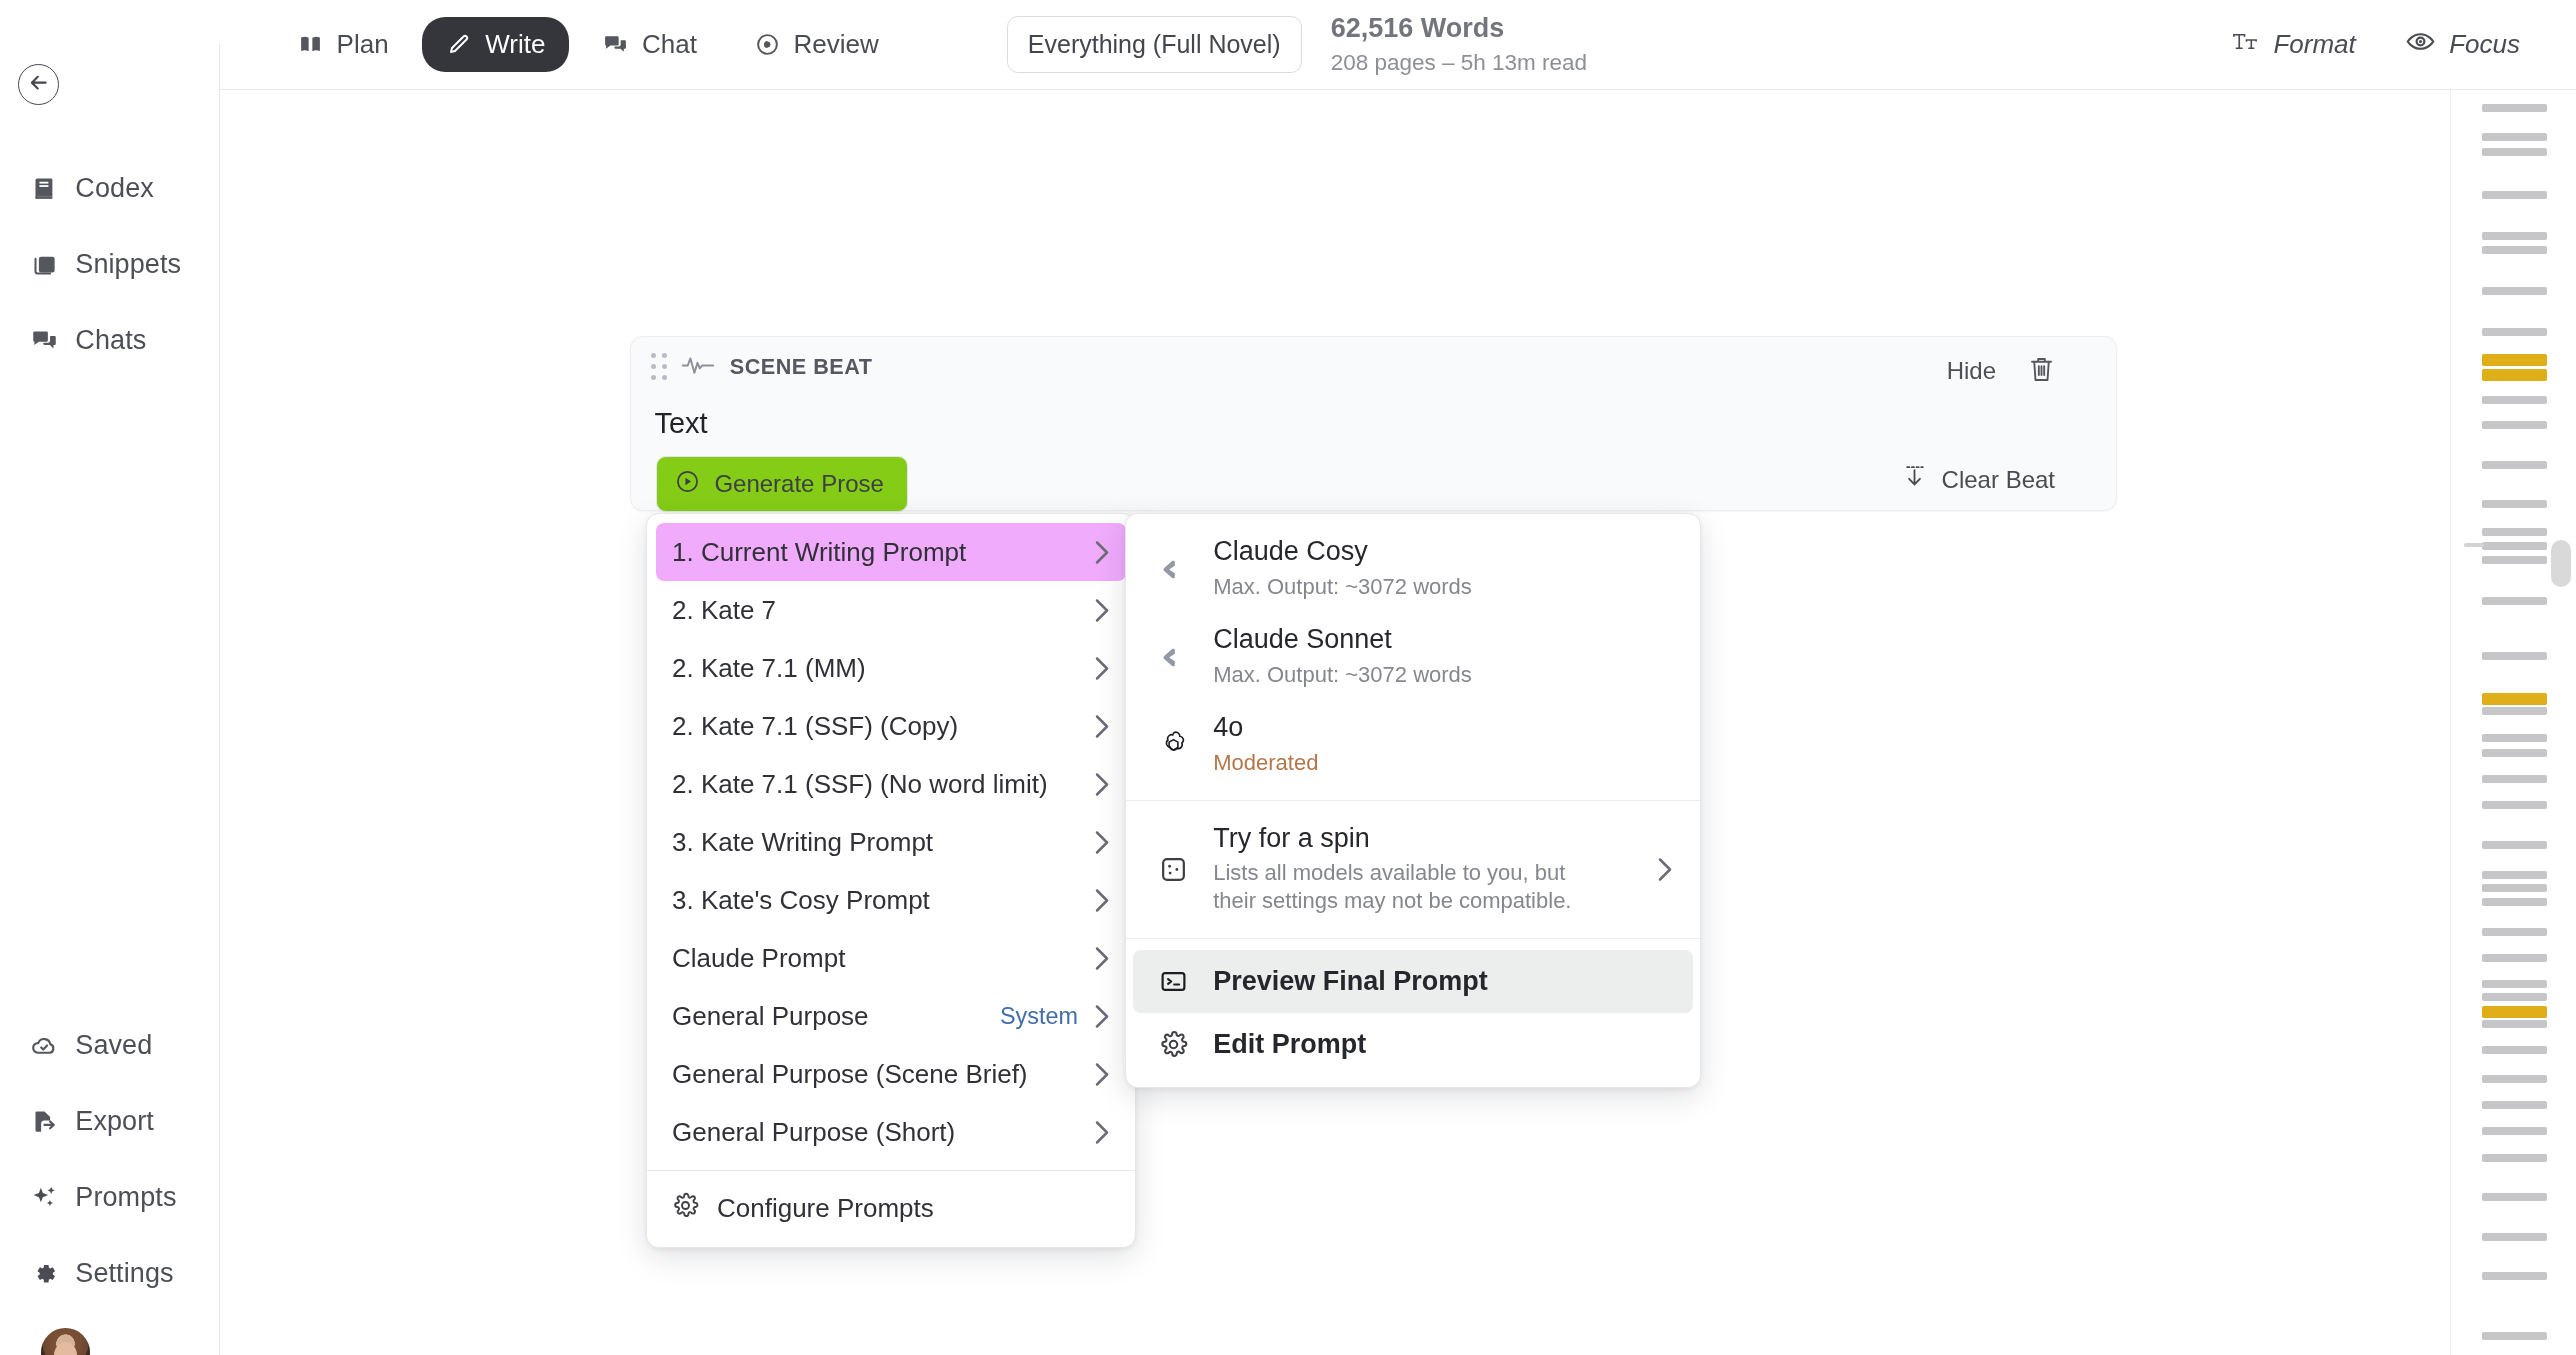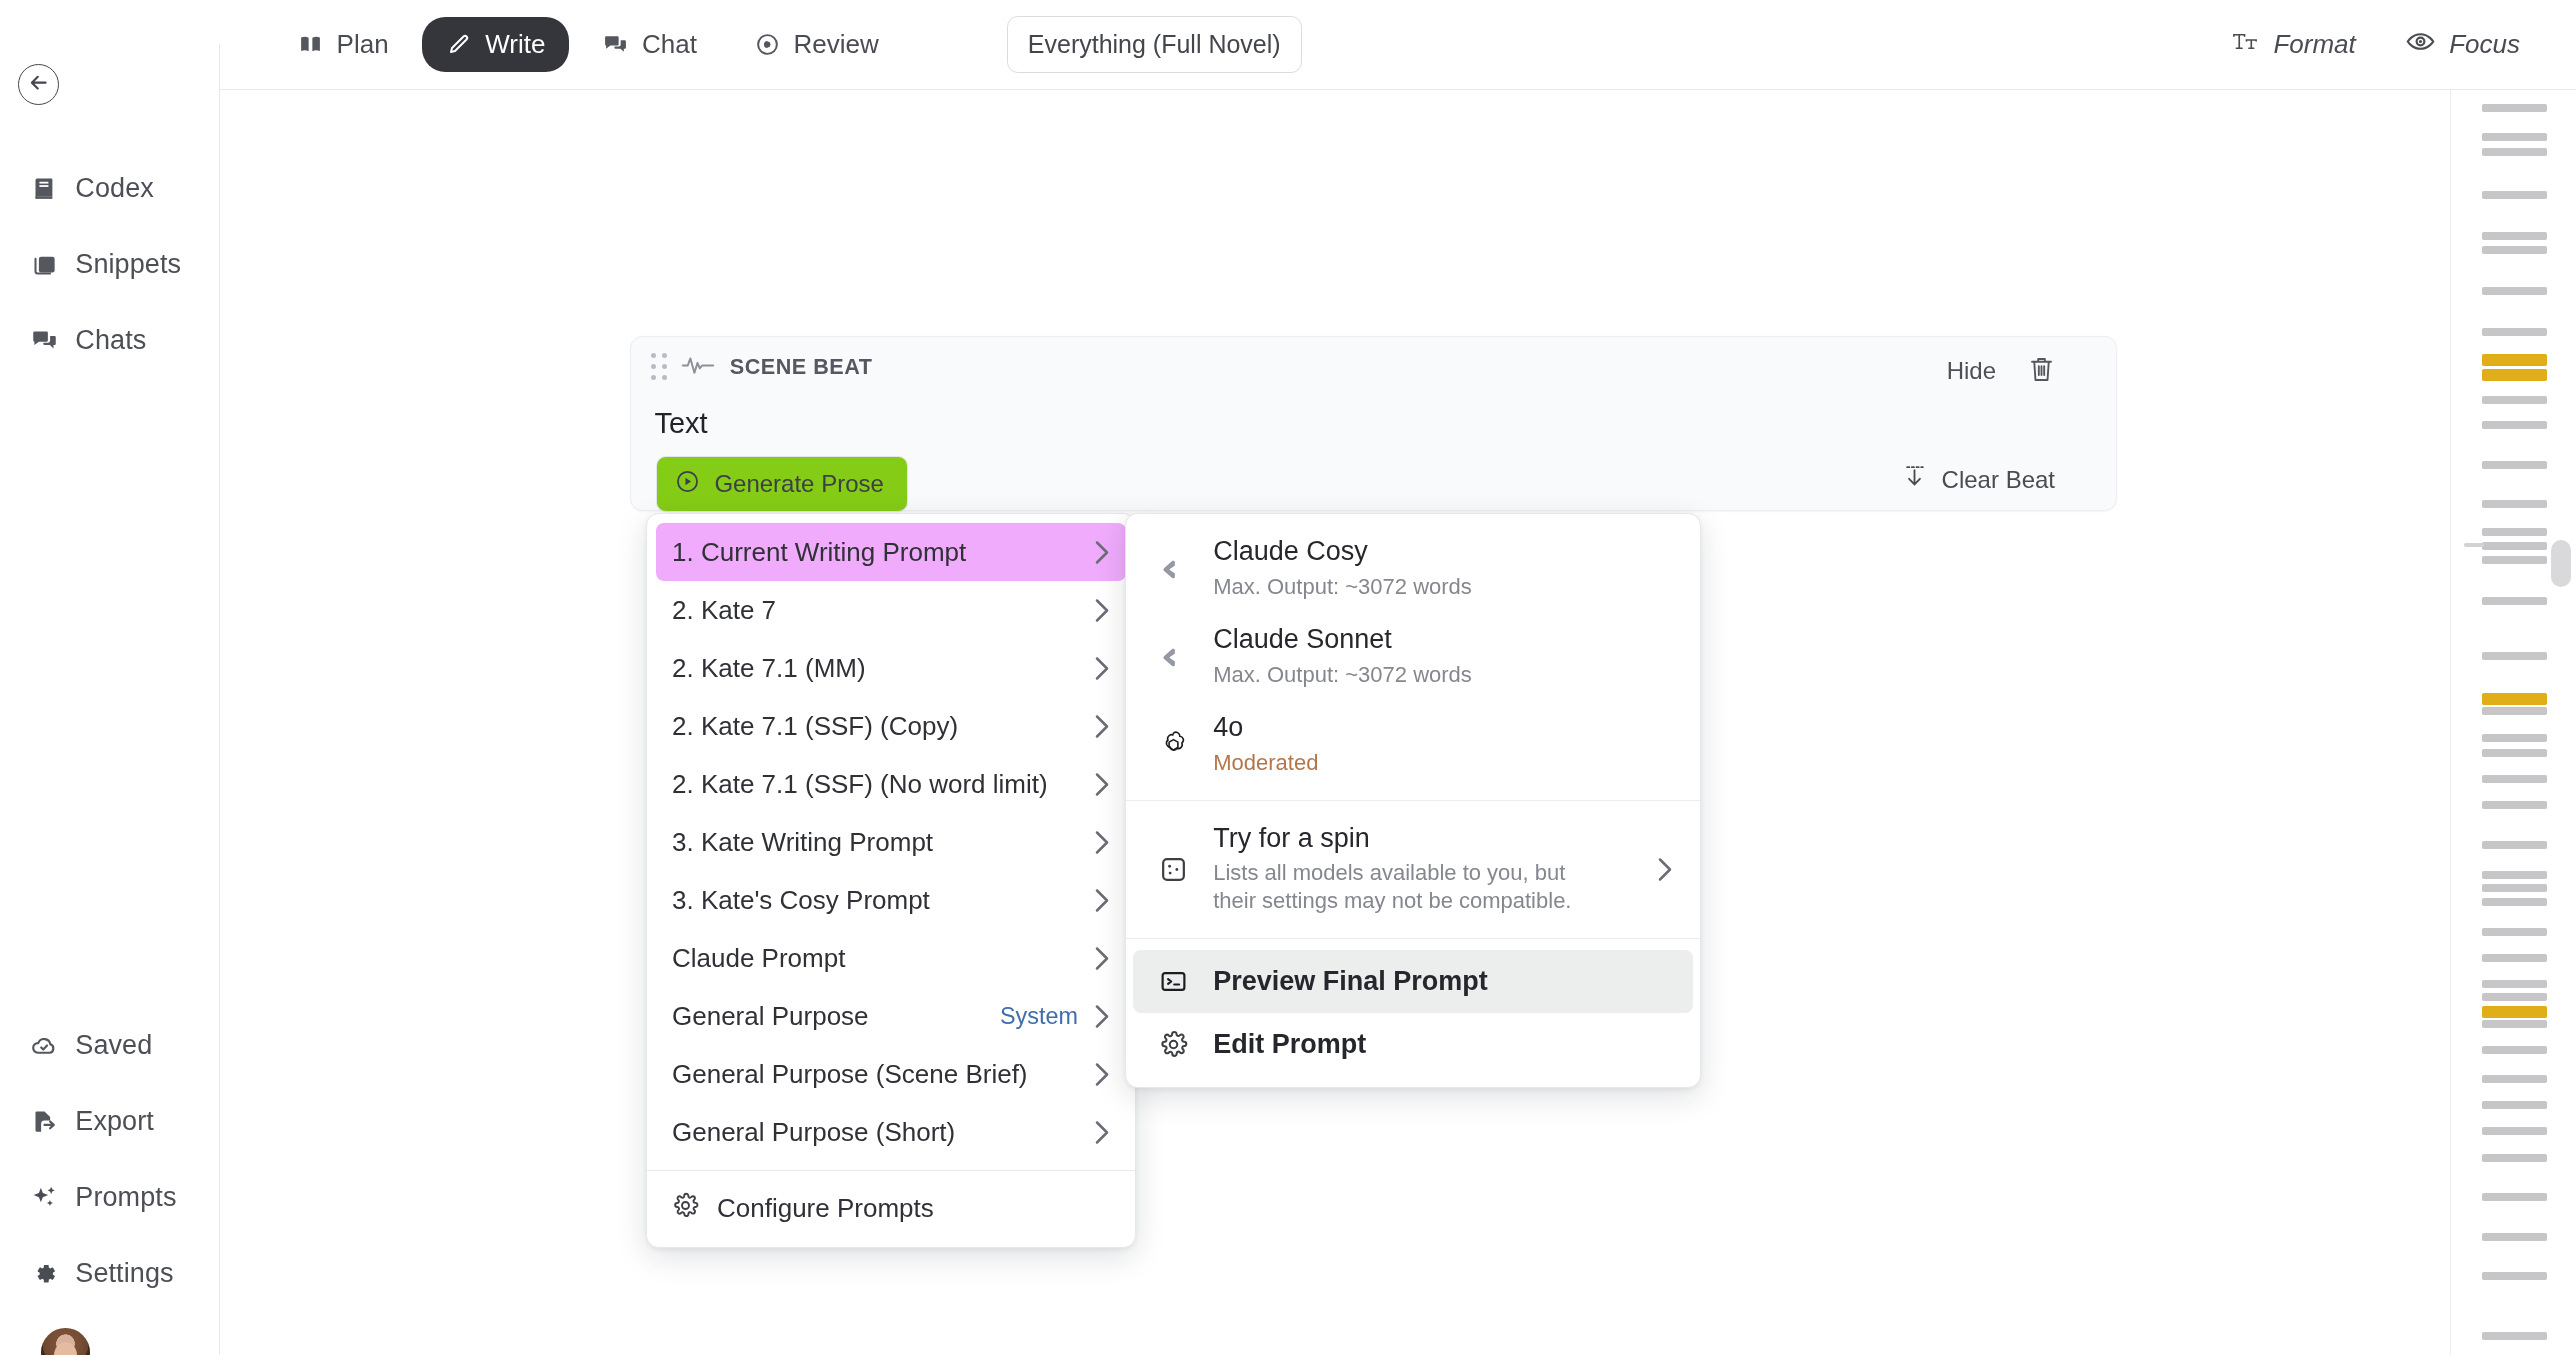--- a/index.html
+++ b/index.html
@@ -290,20 +290,24 @@
               <circle cx="12" cy="12" r="3.4" fill="#55575e" stroke="none"></circle>
               <path d="M12 8.6c2 0 3.4 1.5 3.4 3.4S14 15.4 12 15.4" stroke="#fff" stroke-width="1.1"></path>
             </svg>
         </span>
         <span>Review</span>
       </div>
     </div>
 
     <div class="scope-pill">Everything (Full Novel)</div>
 
+    <div class="wordstats">
+      <div class="w1">62,516 Words</div>
+      <div class="w2">208 pages  –  5h 13m read</div>
+    </div>
 
     <div class="header-right">
       <div class="hr-btn">
         <span>
           <svg width="27" height="25" viewBox="0 0 28 24" fill="none" stroke="#4a4c53" stroke-width="1.7" stroke-linecap="round">
               <path d="M2 6.5V5h11v1.5M7.5 5v14M4.5 19h6"></path>
               <path d="M15 11.5v-1h10v1M20 10.5V19M17.5 19h5"></path>
             </svg>
         </span>
         <span>Format</span>

